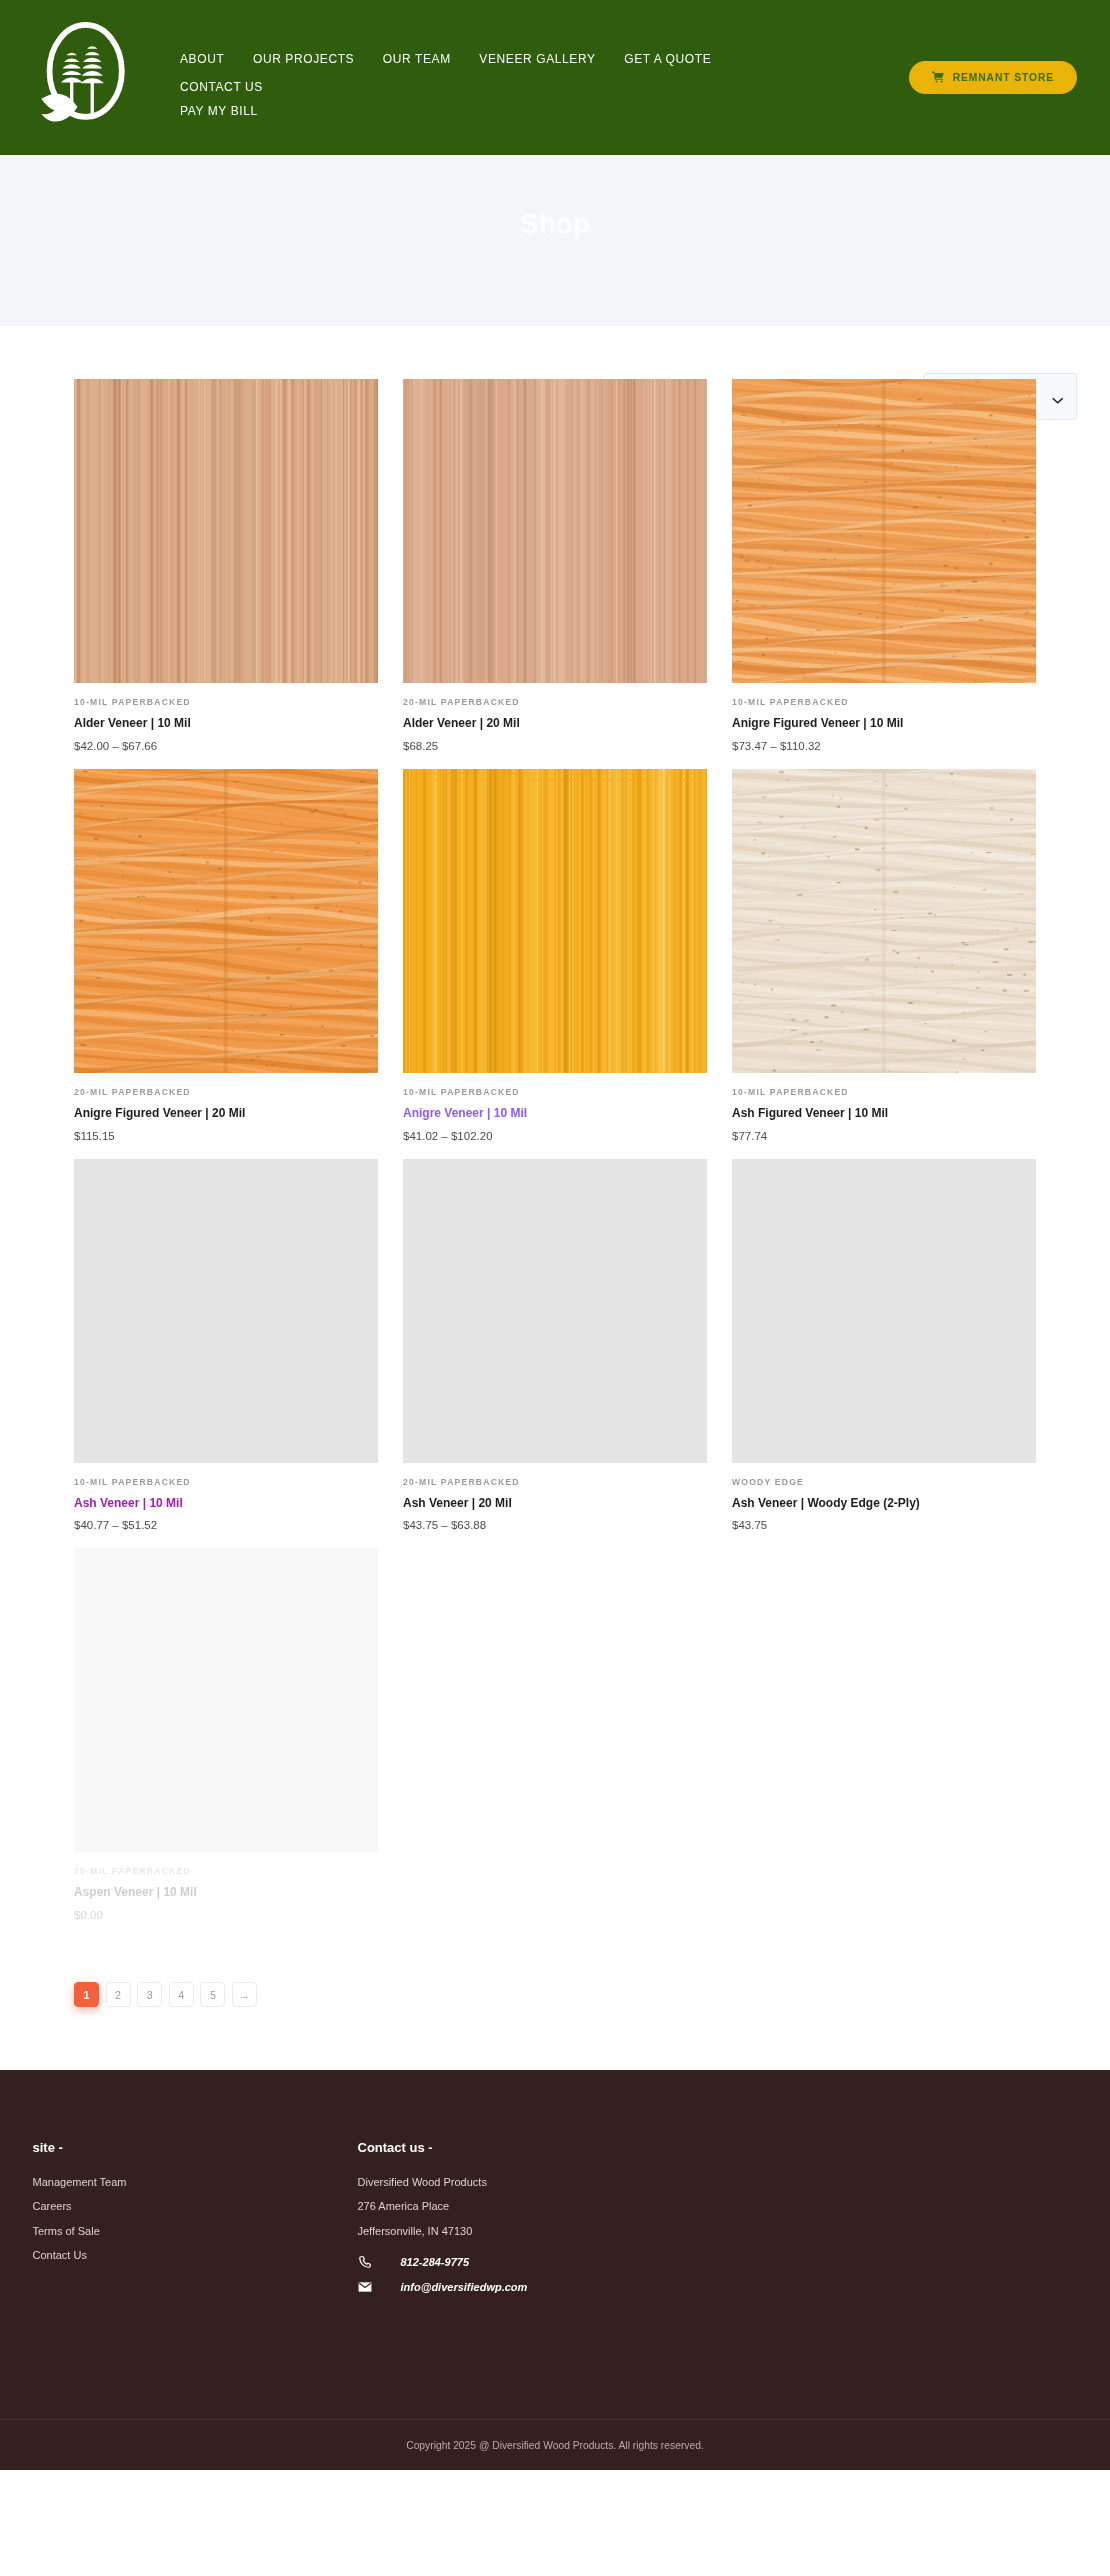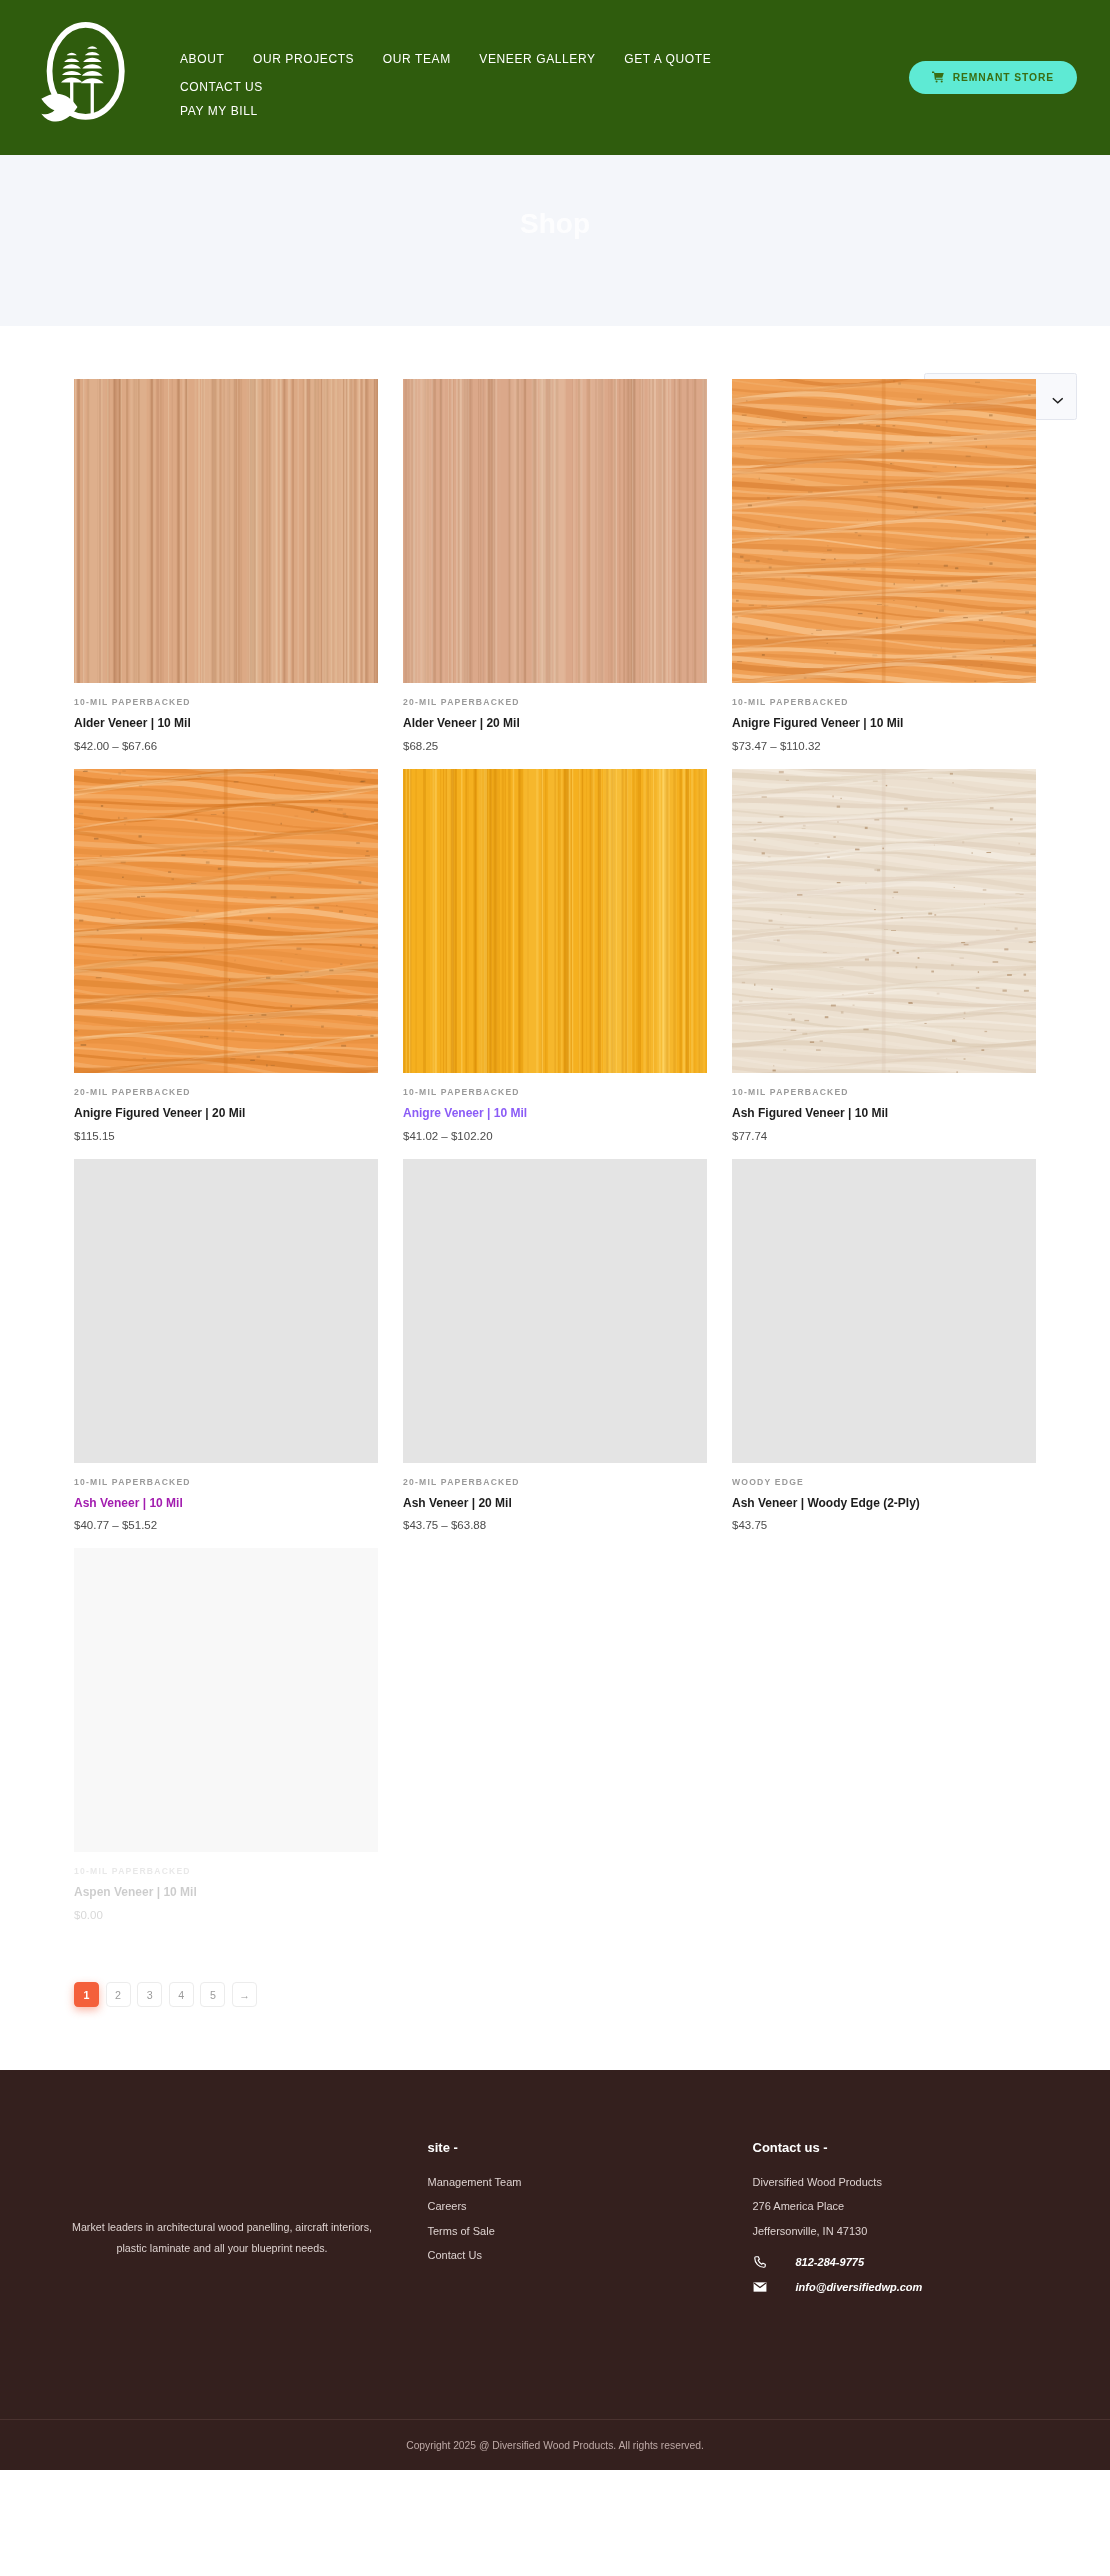--- a/index.html
+++ b/index.html
@@ -37,21 +37,21 @@
     letter-spacing:0.6px;
     text-decoration:none;
     margin-right:25px;
     margin-bottom:13px;
     font-weight:400;
     white-space:nowrap;
   }
   .nav a:last-child{margin-right:0;}
   .remnant-btn{
     position:absolute; right:33px; top:61px;
-    background:#5eead4;
+    background:#eab308;
     color:#3a6d12;
     border:none;
     border-radius:33px;
     height:33px;
     padding:0 23px;
     font-family:"Liberation Sans", sans-serif;
     font-size:10.3px;
     font-weight:700;
     letter-spacing:0.9px;
     display:flex; align-items:center; gap:8.2px;
@@ -1514,23 +1514,20 @@
       <a class="page-btn" href="#" style="text-decoration: none;">3</a>
       <a class="page-btn" href="#" style="text-decoration: none;">4</a>
       <a class="page-btn" href="#" style="text-decoration: none;">5</a>
       <a class="page-btn" href="#" style="text-decoration: none;">→</a>
     </div>
 </main>
 
 <footer class="footer">
   <div class="footer-inner">
 
-    <div class="fcol-about">
-      <p>Market leaders in architectural wood panelling, aircraft interiors, plastic laminate and all your blueprint needs.</p>
-    </div>
 
     <div class="fcol">
       <h4>site -</h4>
       <a class="flink" href="#">Management Team</a>
       <a class="flink" href="#">Careers</a>
       <a class="flink" href="#">Terms of Sale</a>
       <a class="flink" href="#">Contact Us</a>
     </div>
 
     <div class="fcol">

